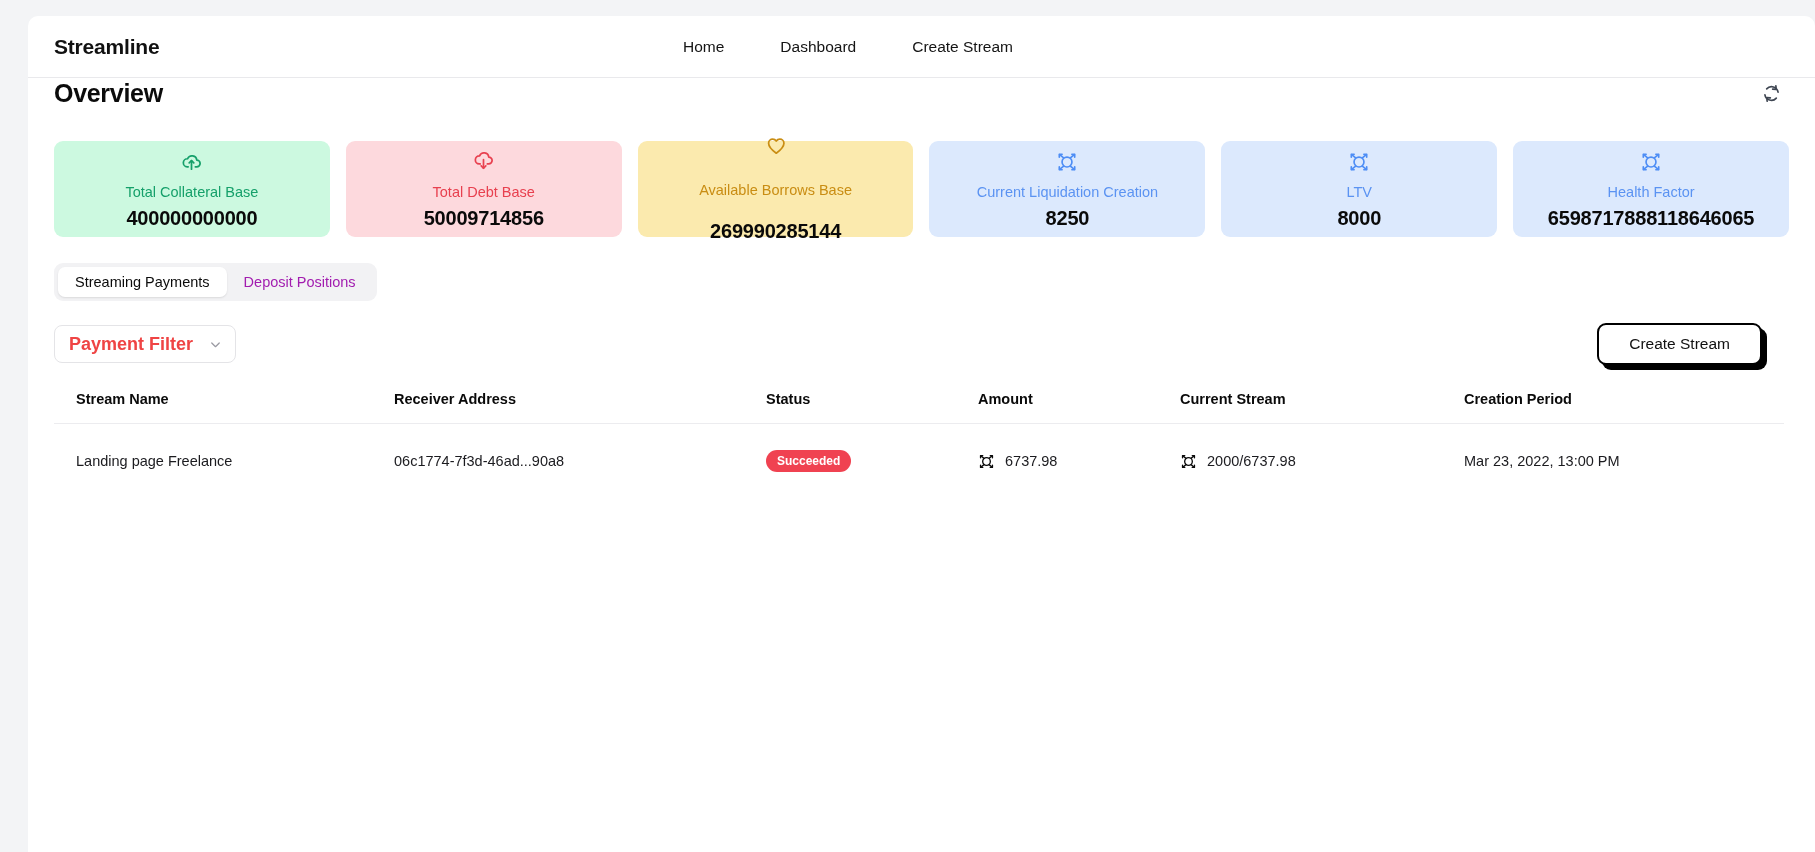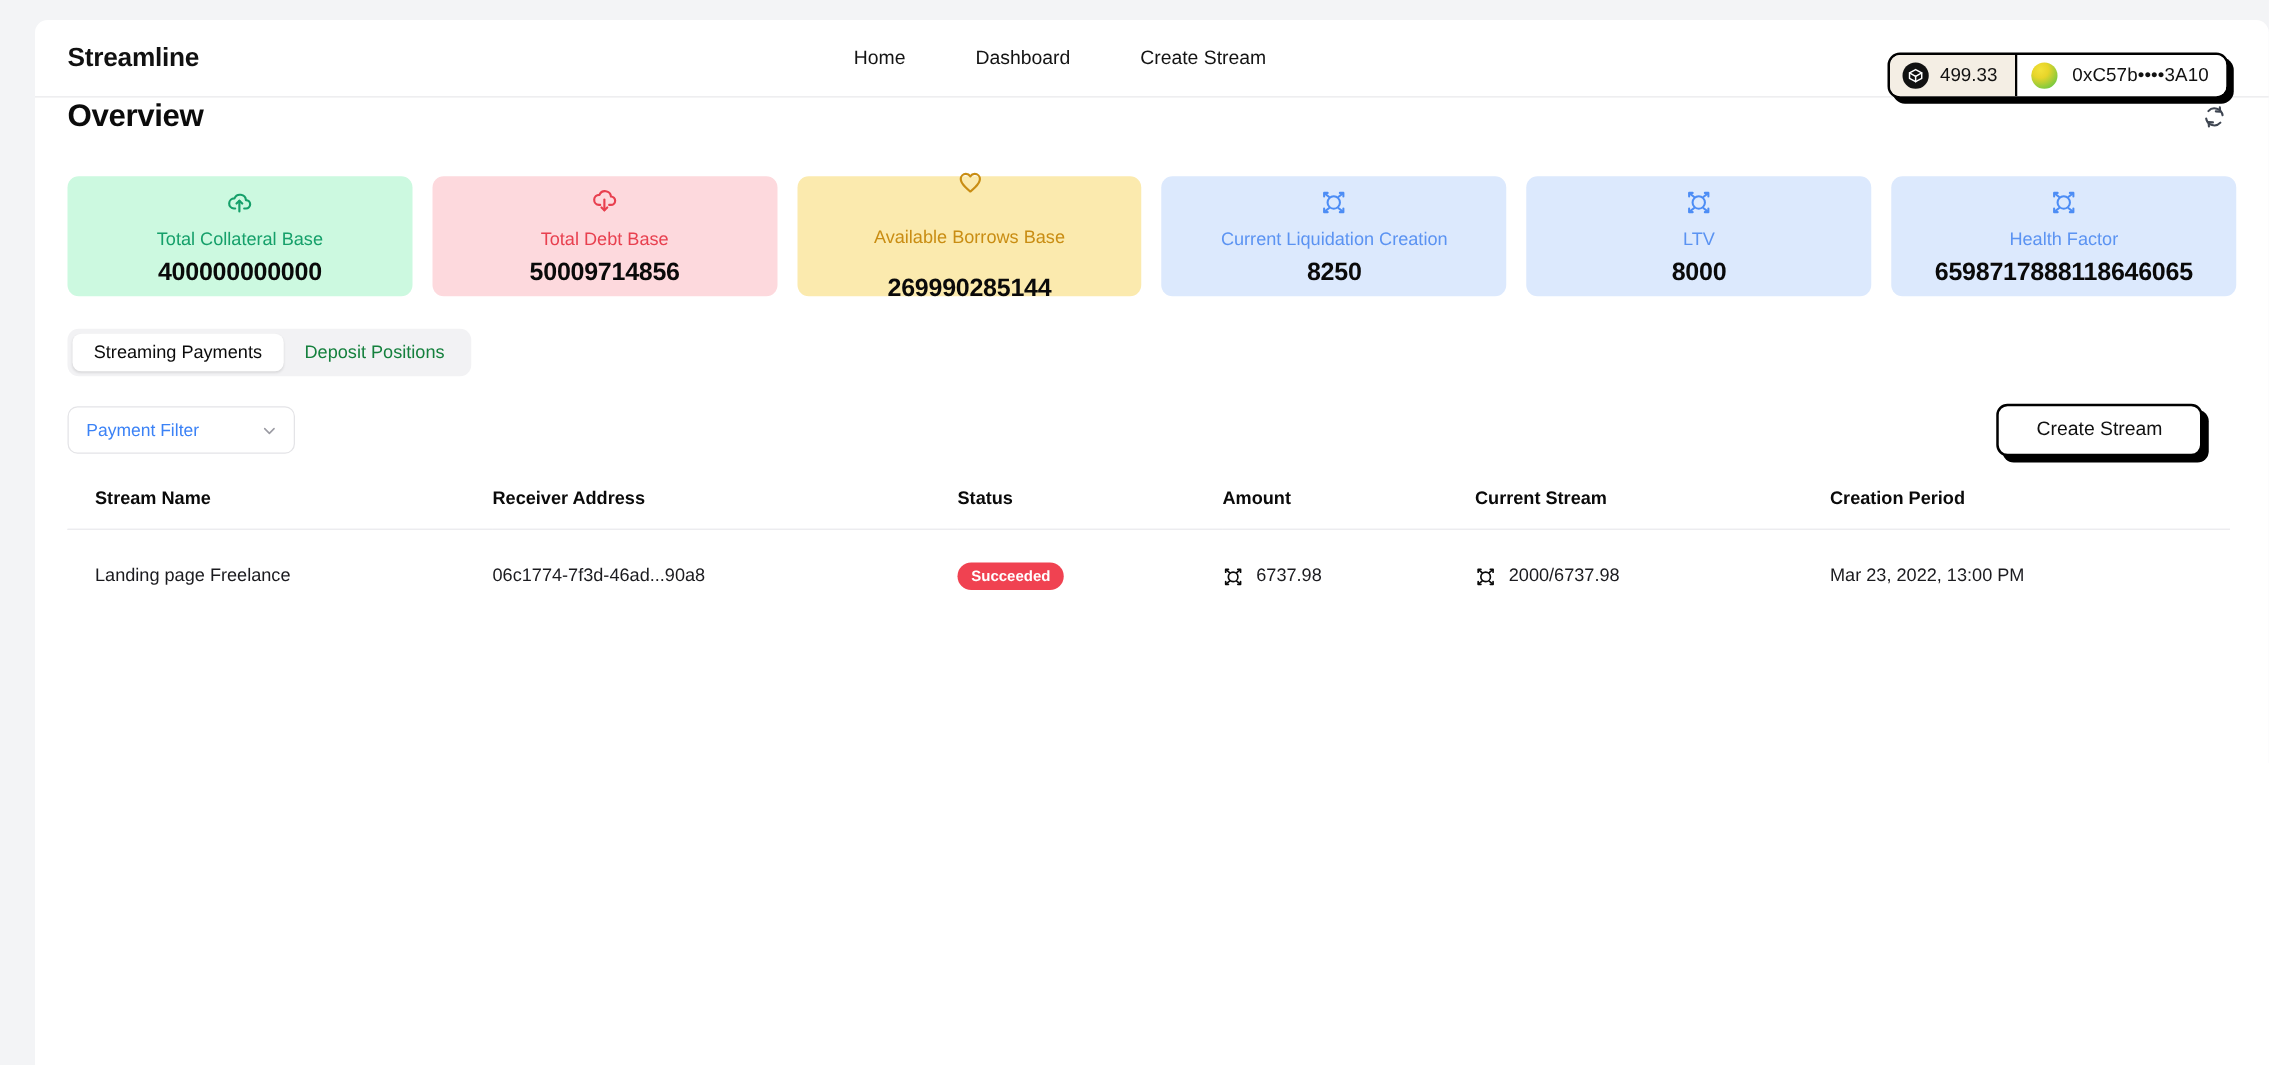--- a/index.html
+++ b/index.html
@@ -182,21 +182,21 @@
     border-radius: 9px;
     padding: 4px;
     gap: 0;
   }
   .tab {
     font-size: 14.5px;
     padding: 7px 17px;
     border-radius: 7px;
     border: none;
     background: transparent;
-    color: #15803d;
+    color: #a21caf;
     cursor: pointer;
     font-family: inherit;
     white-space: nowrap;
   }
   .tab.active {
     background: #ffffff;
     color: #0b0b0b;
     font-weight: 500;
     box-shadow: 0 1px 2px rgba(0,0,0,0.10);
   }
@@ -213,21 +213,21 @@
     height: 38px;
     border: 1px solid #e4e4e7;
     border-radius: 8px;
     background: #ffffff;
     display: flex;
     align-items: center;
     justify-content: space-between;
     padding: 0 12px 0 14px;
     cursor: pointer;
   }
-  #payment-filter .ph { font-size: 14px; color: #3b82f6; }
+  #payment-filter .ph { font-size: 18px; color: #ef4444; font-weight: bold; }
   #payment-filter .chev { color: #9b9ba3; display: flex; }
 
   #create-stream-btn {
     position: relative;
     height: 42px;
     padding: 0 30px;
     font-size: 15.5px;
     font-family: inherit;
     color: #111111;
     background: #ffffff;
@@ -288,41 +288,20 @@
 
   <div id="navbar">
     <div id="brand">Streamline</div>
 
     <div id="nav-links">
       <a class="nav-link" href="#">Home</a>
       <a class="nav-link" href="#">Dashboard</a>
       <a class="nav-link" href="#">Create Stream</a>
     </div>
 
-    <div id="wallet-pill-wrap">
-      <div id="wallet-pill">
-
-        <div id="wallet-balance">
-          <span id="token-icon">
-            <svg width="13" height="13" viewBox="0 0 24 24" fill="none" stroke="#ffffff" stroke-width="2.2" stroke-linecap="round" stroke-linejoin="round">
-              <path d="M21 16V8l-9-5-9 5v8l9 5 9-5z"></path>
-              <path d="M3 8l9 5 9-5"></path>
-              <path d="M12 13v8"></path>
-            </svg>
-          </span>
-          <span class="amount">499.33</span>
-        </div>
-
-        <div id="wallet-address">
-          <span id="avatar"></span>
-          <span class="addr">0xC57b••••3A10</span>
-        </div>
-
-      </div>
-    </div>
   </div>
 
   <div id="page">
 
     
     <div id="overview-head">
       <div class="section-title">Overview</div>
       <button id="refresh-btn">
         <svg width="21" height="21" viewBox="0 0 24 24" fill="none" stroke="currentColor" stroke-width="1.9" stroke-linecap="round" stroke-linejoin="round">
           <path d="M19.5 10.5a7.5 7.5 0 0 0-13-3.8"></path>

